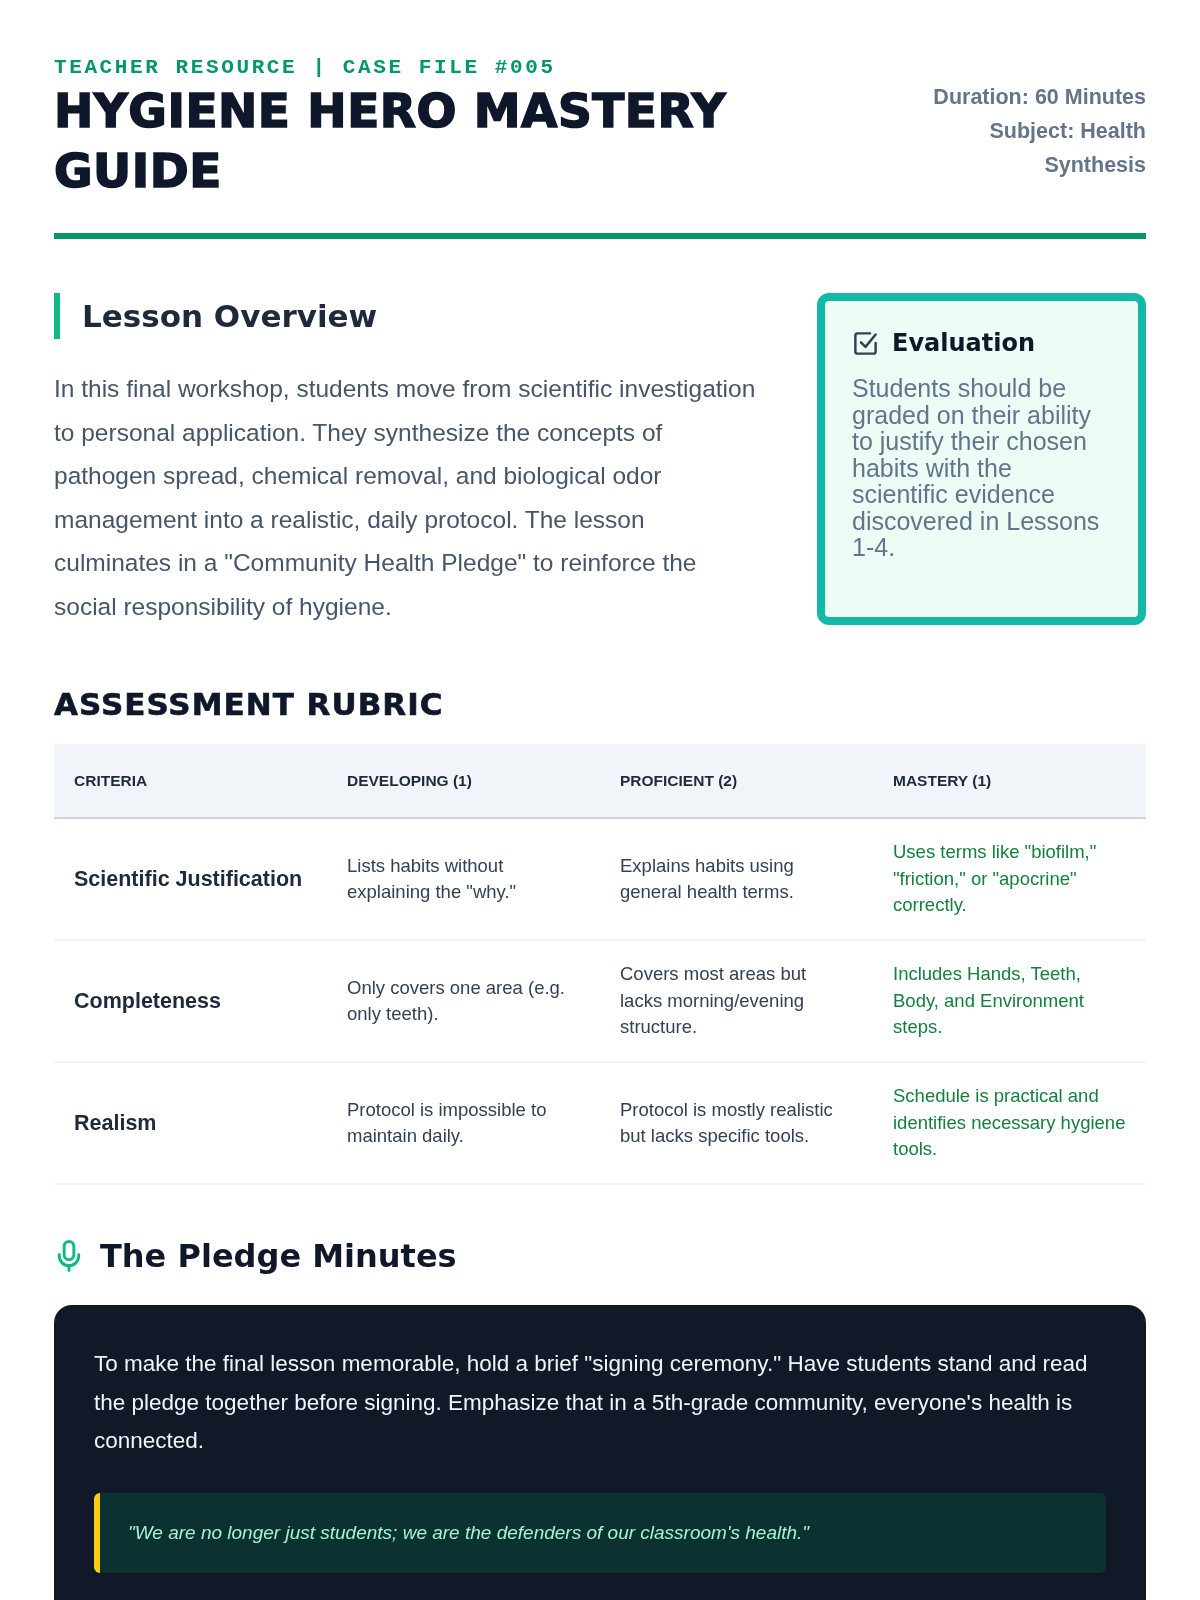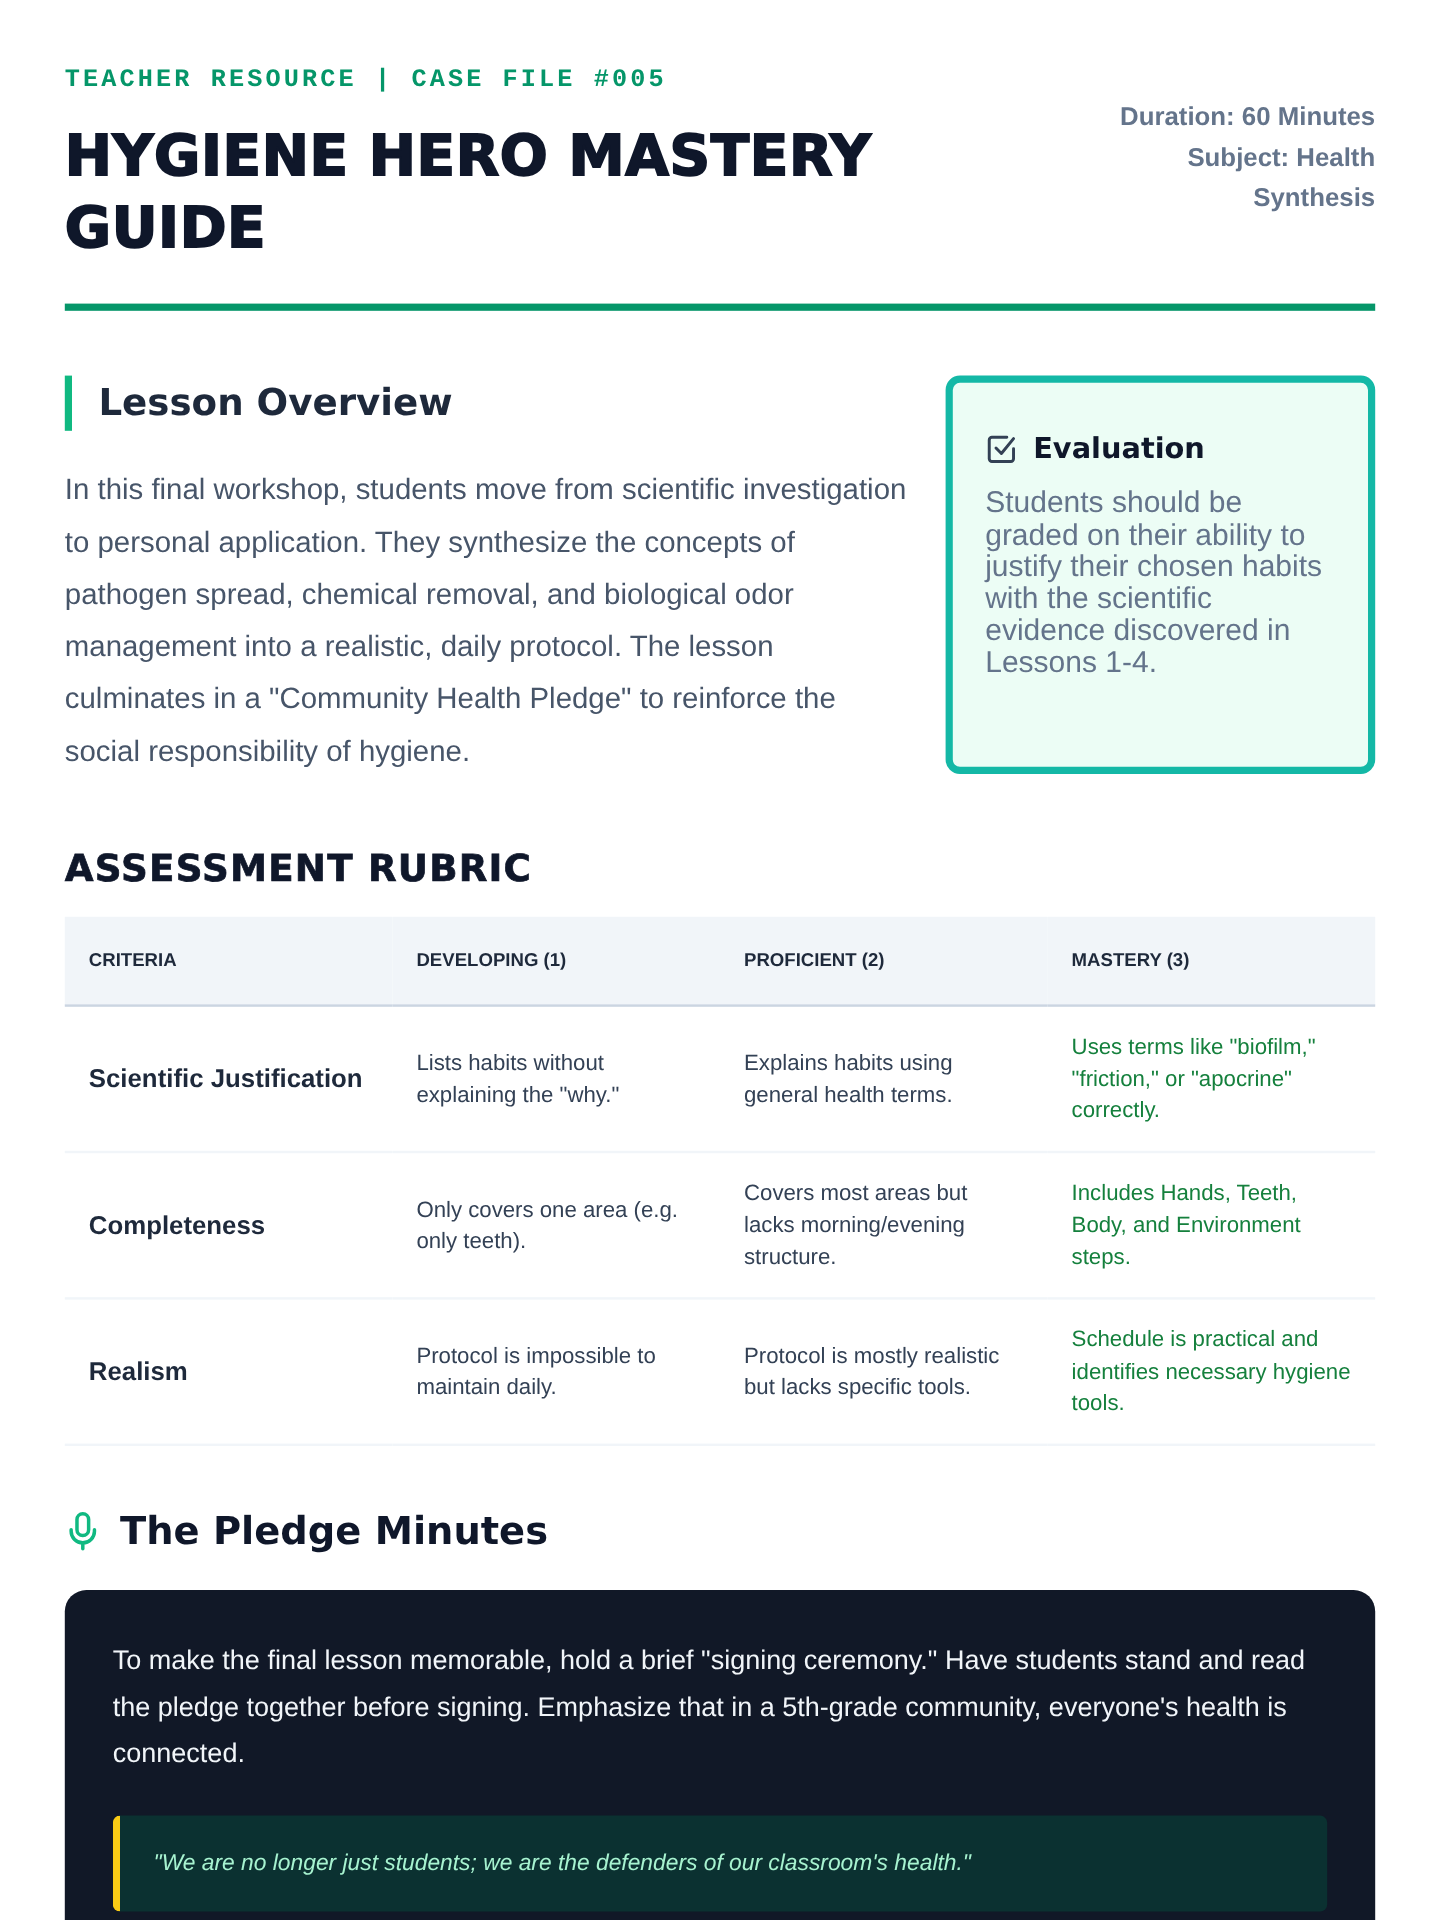--- a/index.html
+++ b/index.html
@@ -3,33 +3,33 @@
   <meta charset="utf-8">
   <style>
     * { box-sizing: border-box; margin: 0; padding: 0; }
     html, body { width: 1200px; height: 1600px; overflow: hidden; background: #ffffff; }
     body { font-family: "DejaVu Sans", sans-serif; color: #0f172a; }
     .page { padding: 54px 54px 0 54px; position: relative; }
 
     
     .header { display: flex; justify-content: space-between; align-items: flex-start; padding-bottom: 32px; border-bottom: 6px solid #059669; }
     .eyebrow { font-family: Liberation Mono, monospace; font-weight: bold; font-size: 21px; letter-spacing: 2.6px; color: #059669; margin-top: 2px; }
-    .title { font-family: "DejaVu Sans", sans-serif; font-weight: 900; font-size: 47px; line-height: 60px; color: #0f172a; margin-top: 22px; letter-spacing: 0.5px; }
+    .title { font-family: "DejaVu Sans", sans-serif; font-weight: 900; font-size: 47px; line-height: 60px; color: #0f172a; margin-top: 2px; letter-spacing: 0.5px; }
     .title span { -webkit-text-stroke: 1.6px #0f172a; }
     .meta { text-align: right; font-family: "Liberation Sans", sans-serif; font-weight: bold; font-size: 21.5px; line-height: 34px; color: #64748b; margin-top: 26px; width: 240px; }
 
     
     .overview-row { display: flex; justify-content: space-between; margin-top: 54px; }
     .overview { width: 705px; }
     .section-h { display: flex; align-items: center; height: 46px; }
     .section-bar { width: 6px; height: 46px; background: #10b981; margin-right: 22px; }
     .section-title { font-family: "DejaVu Sans", sans-serif; font-weight: bold; font-size: 31px; color: #1e293b; }
     .overview-text { margin-top: 28px; font-family: "Liberation Sans", sans-serif; font-size: 24.5px; line-height: 43.5px; color: #475569; }
 
-    .eval-card { width: 358px; height: 332px; background: #ecfdf5; border: 6px solid #14b8a6; border-radius: 12px; padding: 41px 27px; margin-top: 0px; }
+    .eval-card { width: 329px; height: 332px; background: #ecfdf5; border: 8px solid #14b8a6; border-radius: 12px; padding: 28px 27px; margin-top: 0px; }
     .eval-head { display: flex; align-items: center; }
     .eval-icon { width: 27px; height: 27px; margin-right: 13px; }
     .eval-title { font-family: "DejaVu Sans", sans-serif; font-weight: bold; font-size: 24px; color: #0f172a; }
     .eval-text { margin-top: 18px; font-family: "Liberation Sans", sans-serif; font-size: 25px; line-height: 26.5px; color: #64748b; }
 
     
     .rubric-title { margin-top: 58px; font-family: "DejaVu Sans", sans-serif; font-weight: bold; font-size: 31px; letter-spacing: 1px; color: #0f172a; -webkit-text-stroke: 0.6px #0f172a; }
     table.rubric { width: 100%; margin-top: 22px; border-collapse: collapse; table-layout: fixed; }
     .rubric th { background: #f1f5f9; height: 74px; text-align: left; padding: 0 20px; font-family: "Liberation Sans", sans-serif; font-weight: bold; font-size: 15.5px; color: #1e293b; border-bottom: 2px solid #cbd5e1; }
     .rubric td { padding: 0 20px; height: 122px; vertical-align: middle; border-bottom: 2px solid #f1f5f9; font-family: "Liberation Sans", sans-serif; font-size: 18.5px; line-height: 26.5px; color: #334155; }
@@ -93,21 +93,21 @@
         <col class="c1">
         <col class="c2">
         <col class="c3">
         <col class="c4">
       </colgroup>
     <thead>
       <tr>
         <th>CRITERIA</th>
         <th>DEVELOPING (1)</th>
         <th>PROFICIENT (2)</th>
-        <th>MASTERY (3)</th>
+        <th>MASTERY (1)</th>
       </tr>
     </thead>
     <tbody>
       <tr>
         <td class="crit">Scientific Justification</td>
         <td>Lists habits without explaining the "why."</td>
         <td>Explains habits using general health terms.</td>
         <td class="mastery">Uses terms like "biofilm," "friction," or "apocrine" correctly.</td>
       </tr>
       <tr>

